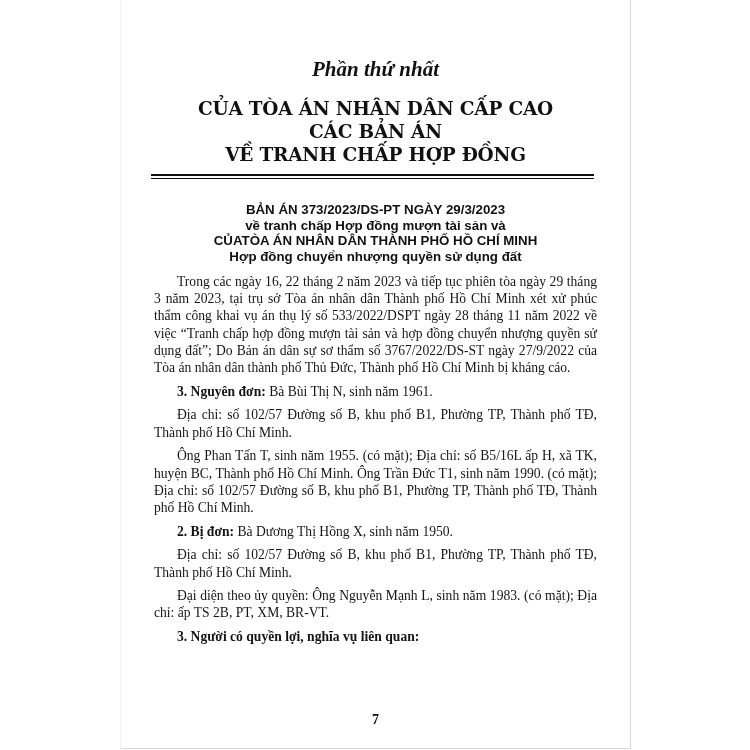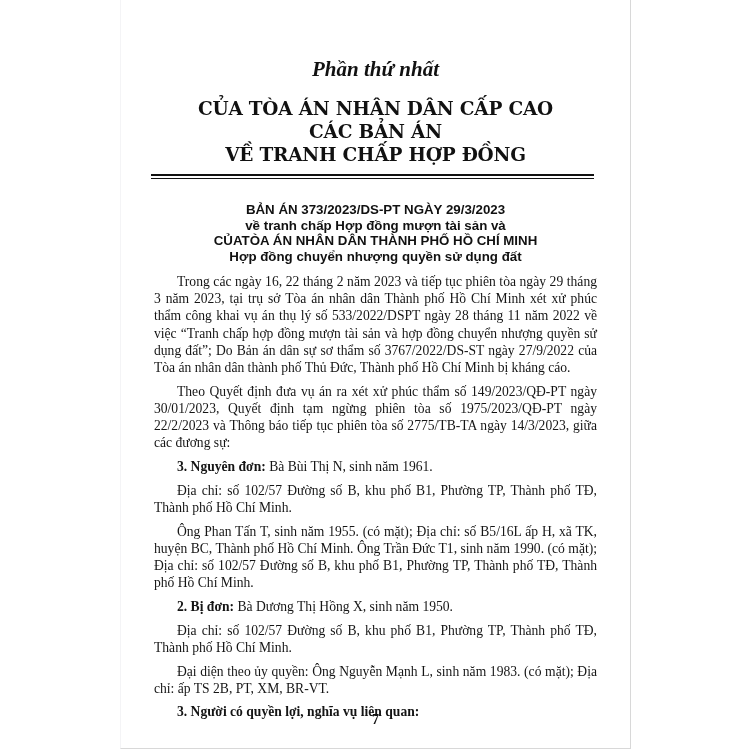--- a/index.html
+++ b/index.html
@@ -63,21 +63,20 @@
 
   <div class="case-head">
     <div>BẢN ÁN 373/2023/DS-PT NGÀY 29/3/2023</div>
     <div>về tranh chấp Hợp đồng mượn tài sản và</div>
     <div>CỦATÒA ÁN NHÂN DÂN THÀNH PHỐ HỒ CHÍ MINH</div>
     <div>Hợp đồng chuyển nhượng quyền sử dụng đất</div>
   </div>
 
   <div class="body">
     <p>Trong các ngày 16, 22 tháng 2 năm 2023 và tiếp tục phiên tòa ngày 29 tháng 3 năm 2023, tại trụ sở Tòa án nhân dân Thành phố Hồ Chí Minh xét xử phúc thẩm công khai vụ án thụ lý số 533/2022/DSPT ngày 28 tháng 11 năm 2022 về việc “Tranh chấp hợp đồng mượn tài sản và hợp đồng chuyển nhượng quyền sử dụng đất”; Do Bản án dân sự sơ thẩm số 3767/2022/DS-ST ngày 27/9/2022 của Tòa án nhân dân thành phố Thủ Đức, Thành phố Hồ Chí Minh bị kháng cáo.</p>
-    <p>Theo Quyết định đưa vụ án ra xét xử phúc thẩm số 149/2023/QĐ-PT ngày 30/01/2023, Quyết định tạm ngừng phiên tòa số 1975/2023/QĐ-PT ngày 22/2/2023 và Thông báo tiếp tục phiên tòa số 2775/TB-TA ngày 14/3/2023, giữa các đương sự:</p>
     <p><b>3. Nguyên đơn:</b><span> Bà Bùi Thị N, sinh năm 1961.</span></p>
     <p>Địa chỉ: số 102/57 Đường số B, khu phố B1, Phường TP, Thành phố TĐ, Thành phố Hồ Chí Minh.</p>
     <p>Ông Phan Tấn T, sinh năm 1955. (có mặt); Địa chỉ: số B5/16L ấp H, xã TK, huyện BC, Thành phố Hồ Chí Minh. Ông Trần Đức T1, sinh năm 1990. (có mặt); Địa chỉ: số 102/57 Đường số B, khu phố B1, Phường TP, Thành phố TĐ, Thành phố Hồ Chí Minh.</p>
     <p><b>2. Bị đơn:</b><span> Bà Dương Thị Hồng X, sinh năm 1950.</span></p>
     <p>Địa chỉ: số 102/57 Đường số B, khu phố B1, Phường TP, Thành phố TĐ, Thành phố Hồ Chí Minh.</p>
     <p>Đại diện theo ủy quyền: Ông Nguyễn Mạnh L, sinh năm 1983. (có mặt); Địa chỉ: ấp TS 2B, PT, XM, BR-VT.</p>
     <p><b>3. Người có quyền lợi, nghĩa vụ liên quan:</b></p>
 
   </div>
 

